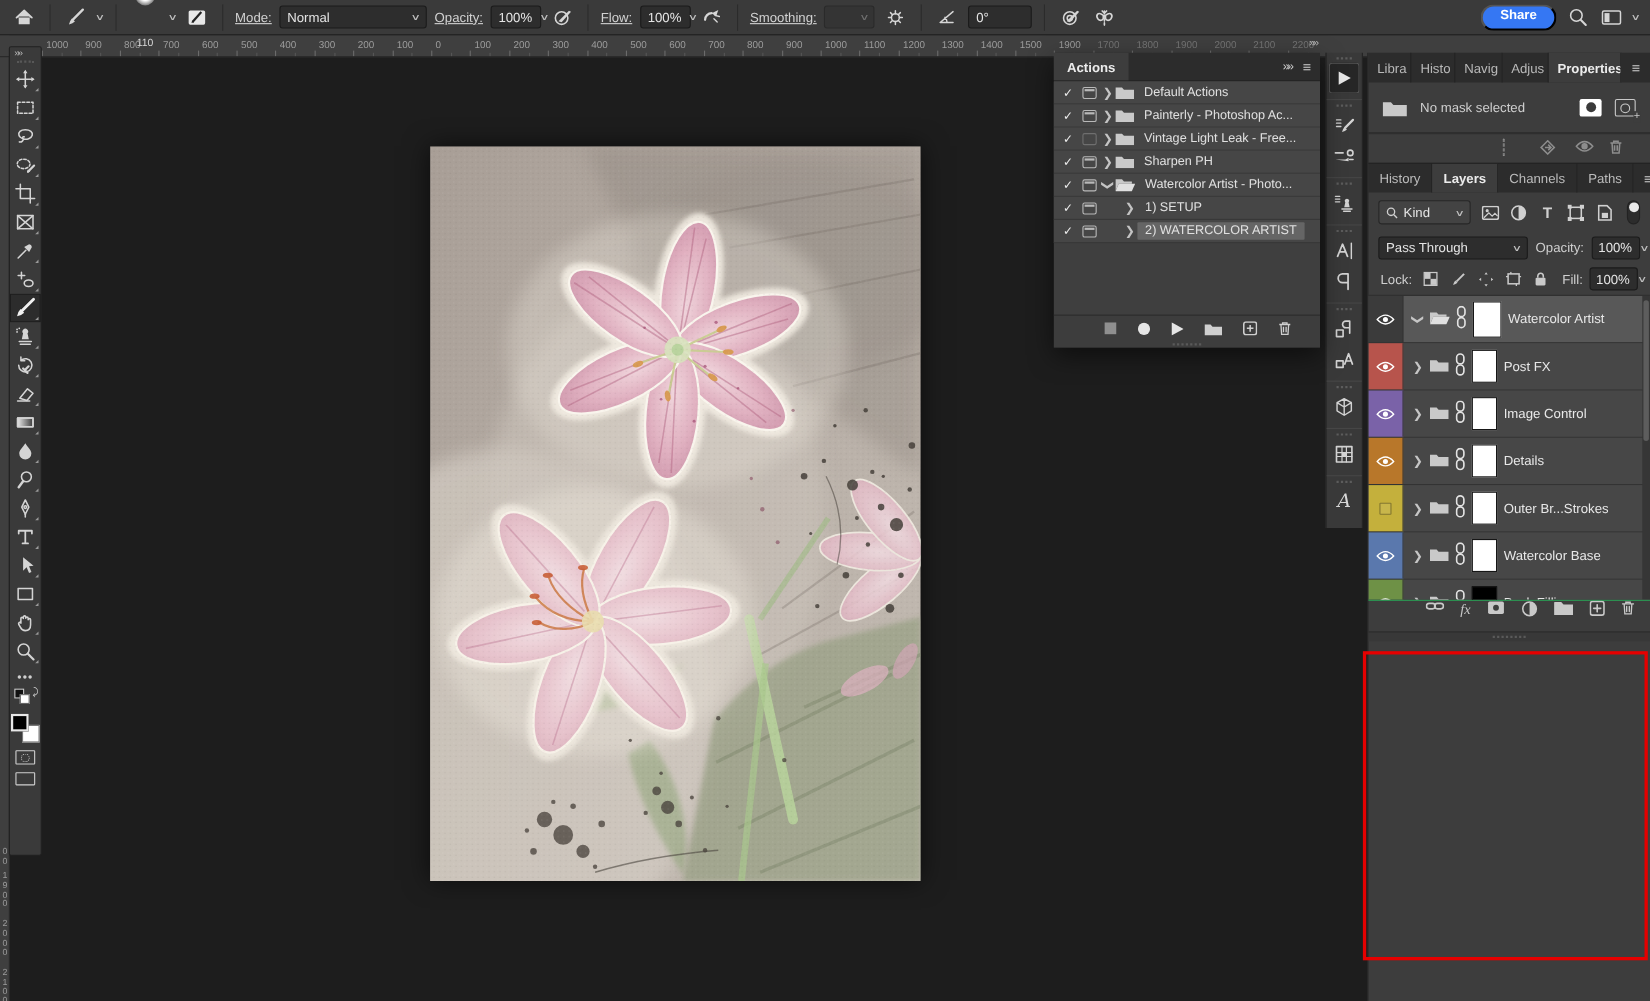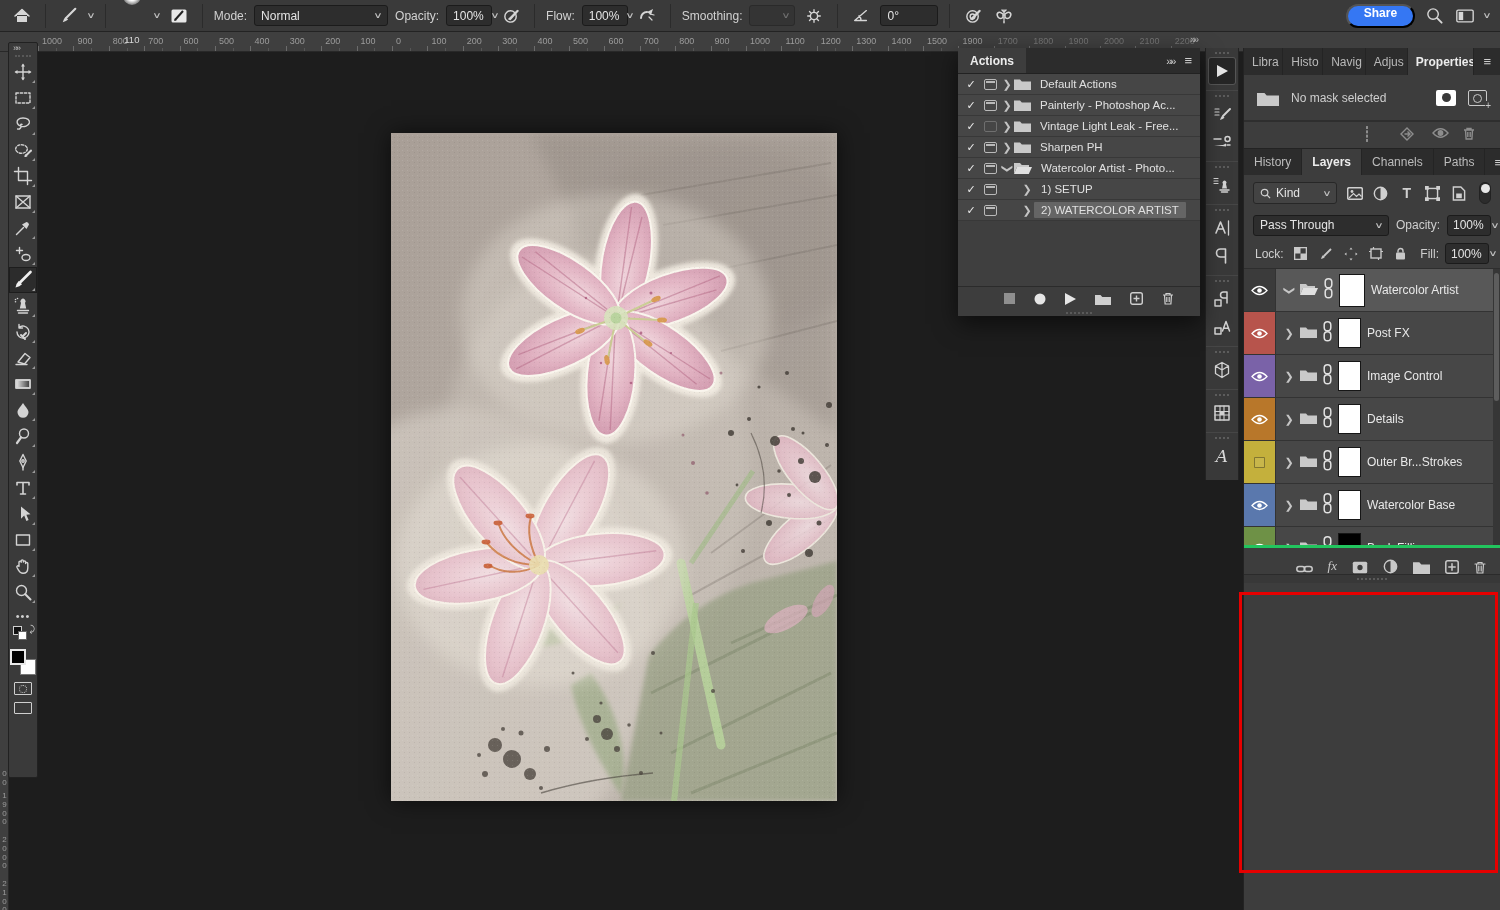--- a/index.html
+++ b/index.html
@@ -4,21 +4,21 @@
 <style>
   html,body{margin:0;padding:0;background:#111;}
   .app{position:relative;width:1500px;height:910px;background:#1d1d1d;overflow:hidden;
        font-family:"Liberation Sans",sans-serif;color:#d6d6d6;-webkit-font-smoothing:antialiased;}
   .app *{box-sizing:border-box;}
 
   
   .opt-bar{position:absolute;left:0;top:0;right:0;height:32px;background:#3a3a3a;
            border-bottom:1px solid #232323;display:flex;align-items:center;padding:0 10px;gap:7px;z-index:50;}
   .sep{width:1px;height:24px;background:#2b2b2b;margin:0 4px;flex:none;}
-  .lbl{font-size:12px;color:#d2d2d2;white-space:nowrap;}
+  .lbl{font-size:12px;color:#d2d2d2;white-space:nowrap;text-decoration:underline;}
   .dd{display:flex;align-items:center;justify-content:space-between;background:#2d2d2d;
       border:1px solid #1b1b1b;border-radius:3px;height:21px;padding:0 6px;font-size:12px;color:#e4e4e4;}
   .dd .chev{margin-left:8px;}
   .chev{font-size:8px;color:#c0c0c0;transform:scaleX(1.6);display:inline-block;}
   .valbox{width:46px;}
   .dim-box{background:#343434;border-color:#2a2a2a;color:#7d7d7d;}
   .icon-btn{display:flex;align-items:center;justify-content:center;width:24px;height:24px;flex:none;}
   .brush-preview{width:30px;display:flex;flex-direction:column;align-items:center;line-height:1;gap:29px;}
   .brush-dot{width:18px;height:18px;border-radius:50%;
              background:radial-gradient(circle,#ffffff 35%,rgba(255,255,255,.25) 75%,rgba(255,255,255,0) 100%);}
@@ -159,21 +159,21 @@
   .lmain{flex:1;background:#474747;display:flex;align-items:center;gap:6px;padding-left:8px;min-width:0;}
   .lrow.sel .lmain{background:#585858;}
   .lchev{color:#c6c6c6;font-size:11px;width:10px;text-align:center;flex:none;}
   .lchev.open{transform:rotate(90deg);}
   .lthumb{flex:none;border:1px solid #161616;}
   .lname{font-size:12px;color:#e8e8e8;white-space:nowrap;overflow:hidden;}
   .hidden-box{width:11px;height:11px;border:1px solid rgba(0,0,0,.35);background:rgba(255,255,255,.08);border-radius:1px;}
   .lscroll{position:absolute;right:0;top:0;width:7px;height:276px;background:#363636;}
   .lscroll b{position:absolute;left:1px;right:1px;top:4px;height:128px;background:#5d5d5d;border-radius:3px;}
 
-  .layers-foot{height:29px;border-top:3px solid #22c55e;display:flex;align-items:flex-end;justify-content:flex-end;
+  .layers-foot{height:29px;border-top:1px solid #22c55e;display:flex;align-items:flex-start;justify-content:flex-end;
                gap:15px;padding:0 14px;}
   .lficon{display:flex;align-items:center;justify-content:center;color:#c9c9c9;}
   .lficon svg{stroke:#c9c9c9;fill:none;stroke-width:1.5;stroke-linecap:round;}
   .fx-txt{font-style:italic;font-size:13px;color:#c9c9c9;font-family:"Liberation Serif",serif;}
   .dock-grip{height:9px;background:#383838;border-top:1px solid #2b2b2b;display:flex;align-items:center;justify-content:center;}
   .dock-grip i{width:30px;border-top:2px dotted #5a5a5a;}
 
   .redbox{position:absolute;left:1239px;top:592px;width:259px;height:281px;border:3px solid #e60000;
           z-index:60;pointer-events:none;}
 </style>

